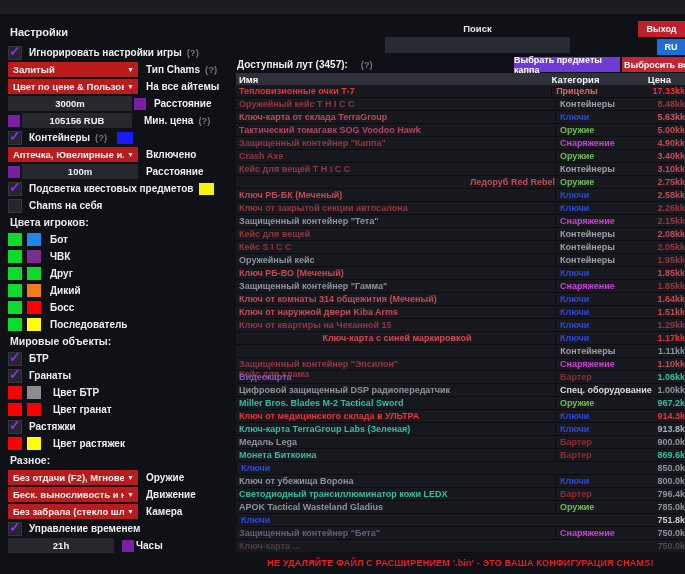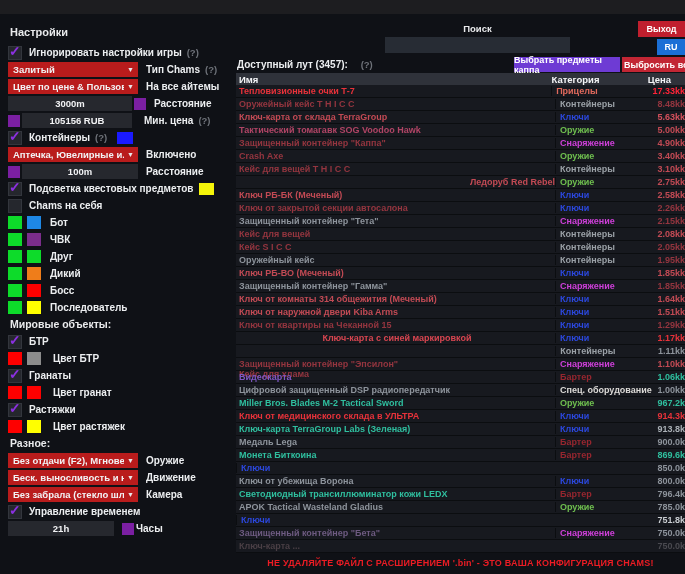--- a/index.html
+++ b/index.html
@@ -128,20 +128,21 @@
       <span class="check on"></span>
       <span class="clabel">Подсветка квестовых предметов</span>
       <span class="swatch" style="margin-left: 6px; width: 15px; background: rgb(245, 245, 10);"></span>
     </div>
 
     <div class="row">
       <span class="check"></span>
       <span class="clabel">Chams на себя</span>
     </div>
 
+    <div class="s-sec">Цвета игроков:</div>
     <div>
 
     <div class="row pc-row">
           <span class="swatch big" style="background: rgb(13, 219, 42);"></span>
           <span class="swatch big" style="background: rgb(30, 136, 229);"></span>
           <span class="clabel" style="margin-left:4px">Бот</span>
         </div>
         <div class="row pc-row">
           <span class="swatch big" style="background: rgb(13, 219, 42);"></span>
           <span class="swatch big" style="background: rgb(123, 45, 139);"></span>
@@ -169,31 +170,31 @@
         </div>
       </div>
 
     <div class="s-sec">Мировые объекты:</div>
     <div>
 
     <div class="row wo-row t-check">
           <span class="check on"></span>
 
           <span class="clabel">БТР</span>
+        </div>
+        <div class="row wo-row t-check">
+          <span class="check on"></span>
+
+          <span class="clabel">Гранаты</span>
         </div>
         <div class="row wo-row t-colors">
 
           <span class="swatch big" style="background: rgb(254, 0, 0);"></span>
           <span class="swatch big" style="background: rgb(140, 140, 140);"></span>
           <span class="clabel">Цвет БТР</span>
-        </div>
-        <div class="row wo-row t-check">
-          <span class="check on"></span>
-
-          <span class="clabel">Гранаты</span>
         </div>
         <div class="row wo-row t-colors">
 
           <span class="swatch big" style="background: rgb(254, 0, 0);"></span>
           <span class="swatch big" style="background: rgb(254, 0, 0);"></span>
           <span class="clabel">Цвет гранат</span>
         </div>
         <div class="row wo-row t-check">
           <span class="check on"></span>
 

